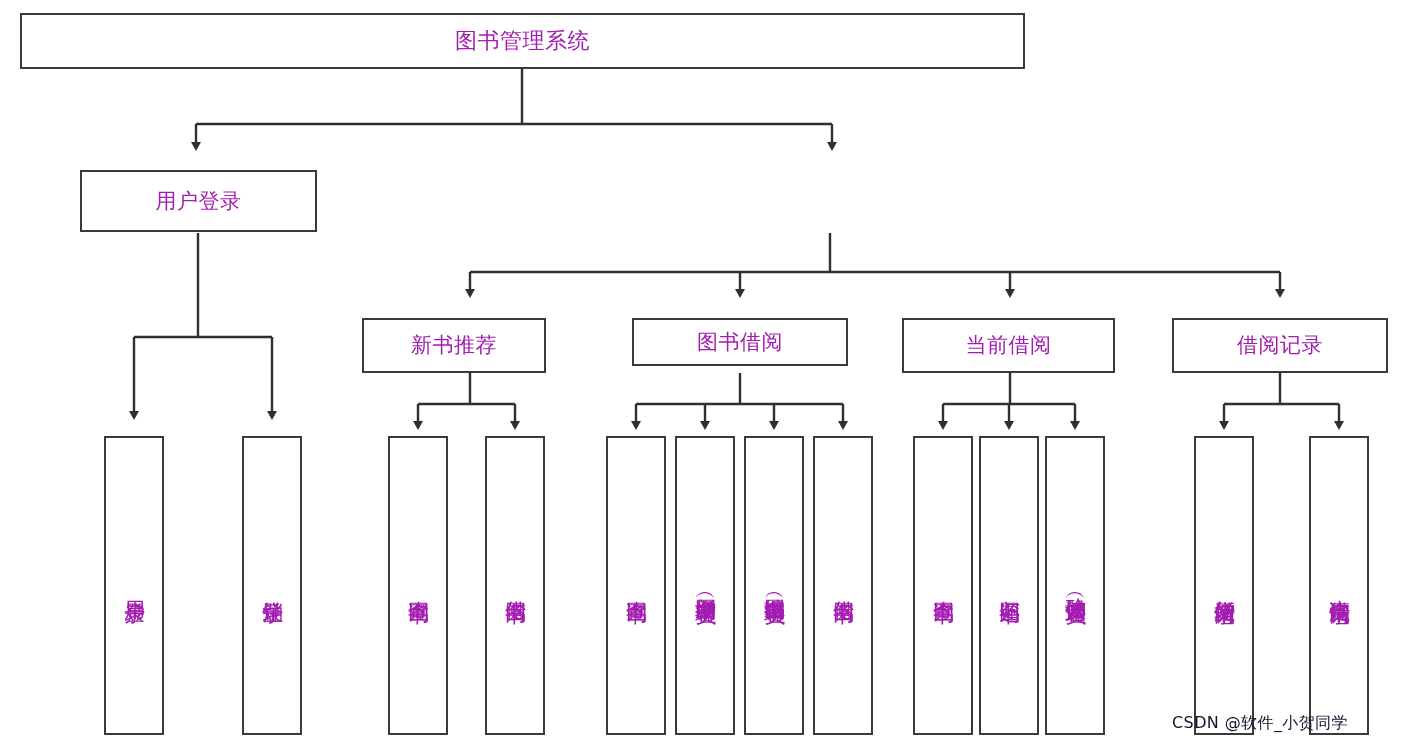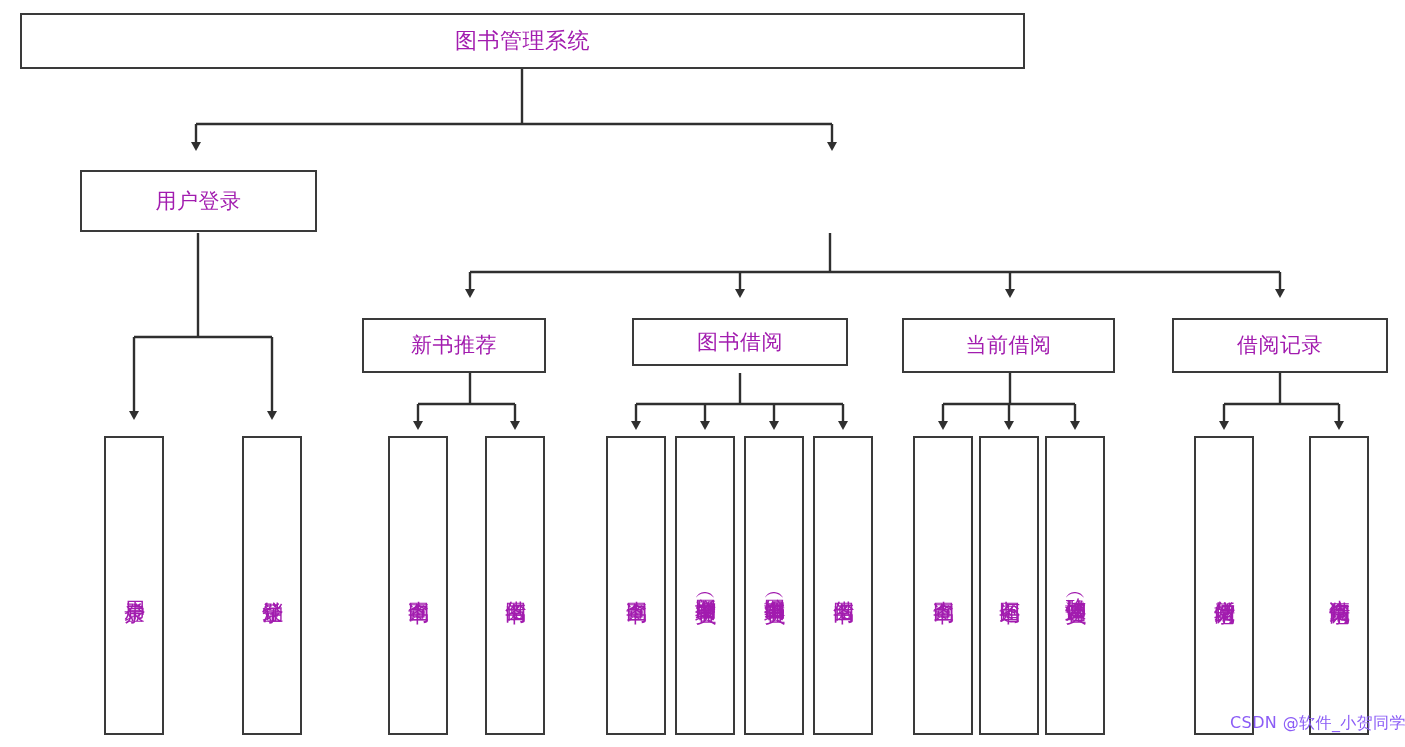--- a/index.html
+++ b/index.html
@@ -53,24 +53,24 @@
     text-orientation: upright;
     font-size: 21px;
     line-height: 1.32;
     letter-spacing: 1px;
     white-space: nowrap;
     display: block;
   }
   #node-root .node-label { font-size: 22px; }
   .watermark {
     position: absolute;
-    left: 1230px;
+    left: 1172px;
     top: 713px;
     font-size: 16px;
-    color: #8b5cf6;
+    color: #0f172a;
     white-space: nowrap;
     letter-spacing: 0.4px;
   }
 </style>
 </head>
 <body>
 
 <div id="diagram-root">
 
   <svg class="connectors" viewBox="0 0 1405 747" xmlns="http://www.w3.org/2000/svg">

